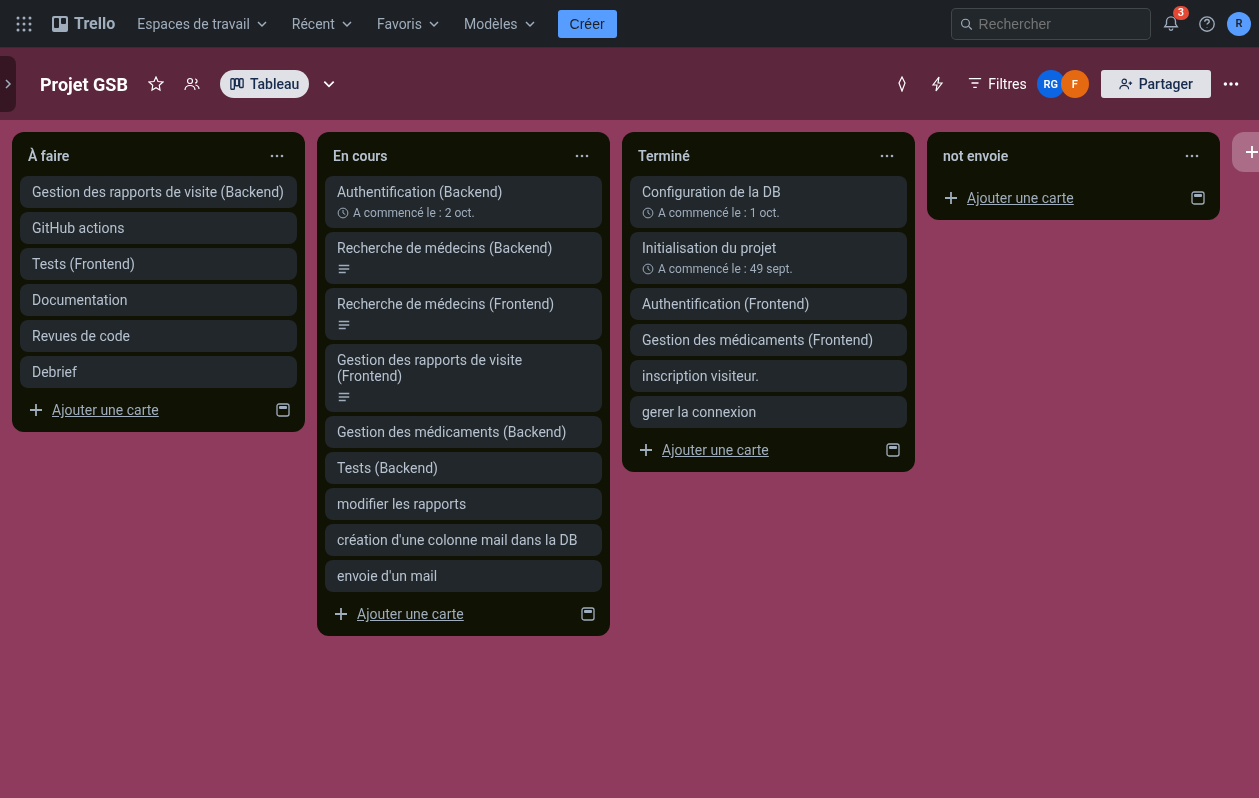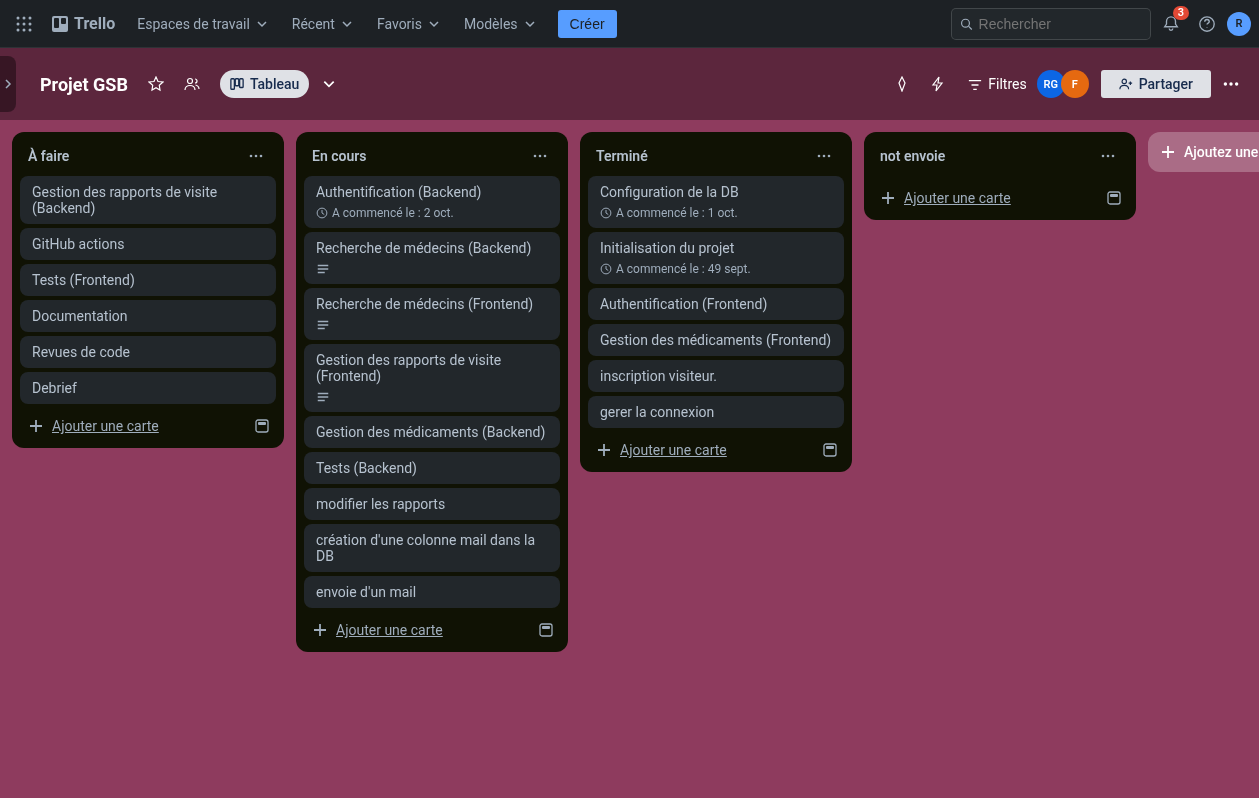--- a/index.html
+++ b/index.html
@@ -90,21 +90,21 @@
   border-radius: 3px; cursor: pointer;
 }
 .view-switch {
   background: #dfe1e6; color: #172b4d;
   display: flex; align-items: center; gap: 6px;
   padding: 6px 10px; border-radius: 14px;
   font-size: 14px; font-weight: 500;
   margin-left: 8px; cursor: pointer;
 }
 .filters-btn {
-  display: flex; align-items: flex-end; gap: 6px;
+  display: flex; align-items: flex-start; gap: 6px;
   padding: 6px 10px; border-radius: 3px;
   font-size: 14px; color: #fff; cursor: pointer;
 }
 .member-stack { display: flex; }
 .member-avatar {
   width: 28px; height: 28px; border-radius: 50%;
   display: flex; align-items: center; justify-content: center;
   font-size: 11px; font-weight: 600; color: #fff;
   border: 2px solid transparent; margin-left: -4px;
 }
@@ -118,21 +118,21 @@
 .board-canvas {
   padding: 12px 0 12px 12px;
   height: calc(798px - 48px - 56px);
   display: flex; gap: 12px;
   overflow-x: auto; overflow-y: hidden;
   align-items: flex-start;
 }
 .list {
   background: #101204;
   border-radius: 12px;
-  width: 272px; flex-shrink: 0;
+  width: 293px; flex-shrink: 0;
   padding: 8px;
   display: flex; flex-direction: column;
   max-height: 100%;
 }
 .list-header {
   display: flex; align-items: center; justify-content: space-between;
   padding: 4px 8px 8px;
 }
 .list-title { font-size: 14px; font-weight: 600; color: #b6c2cf; }
 .list-cards { display: flex; flex-direction: column; gap: 4px; overflow-y: auto; }

